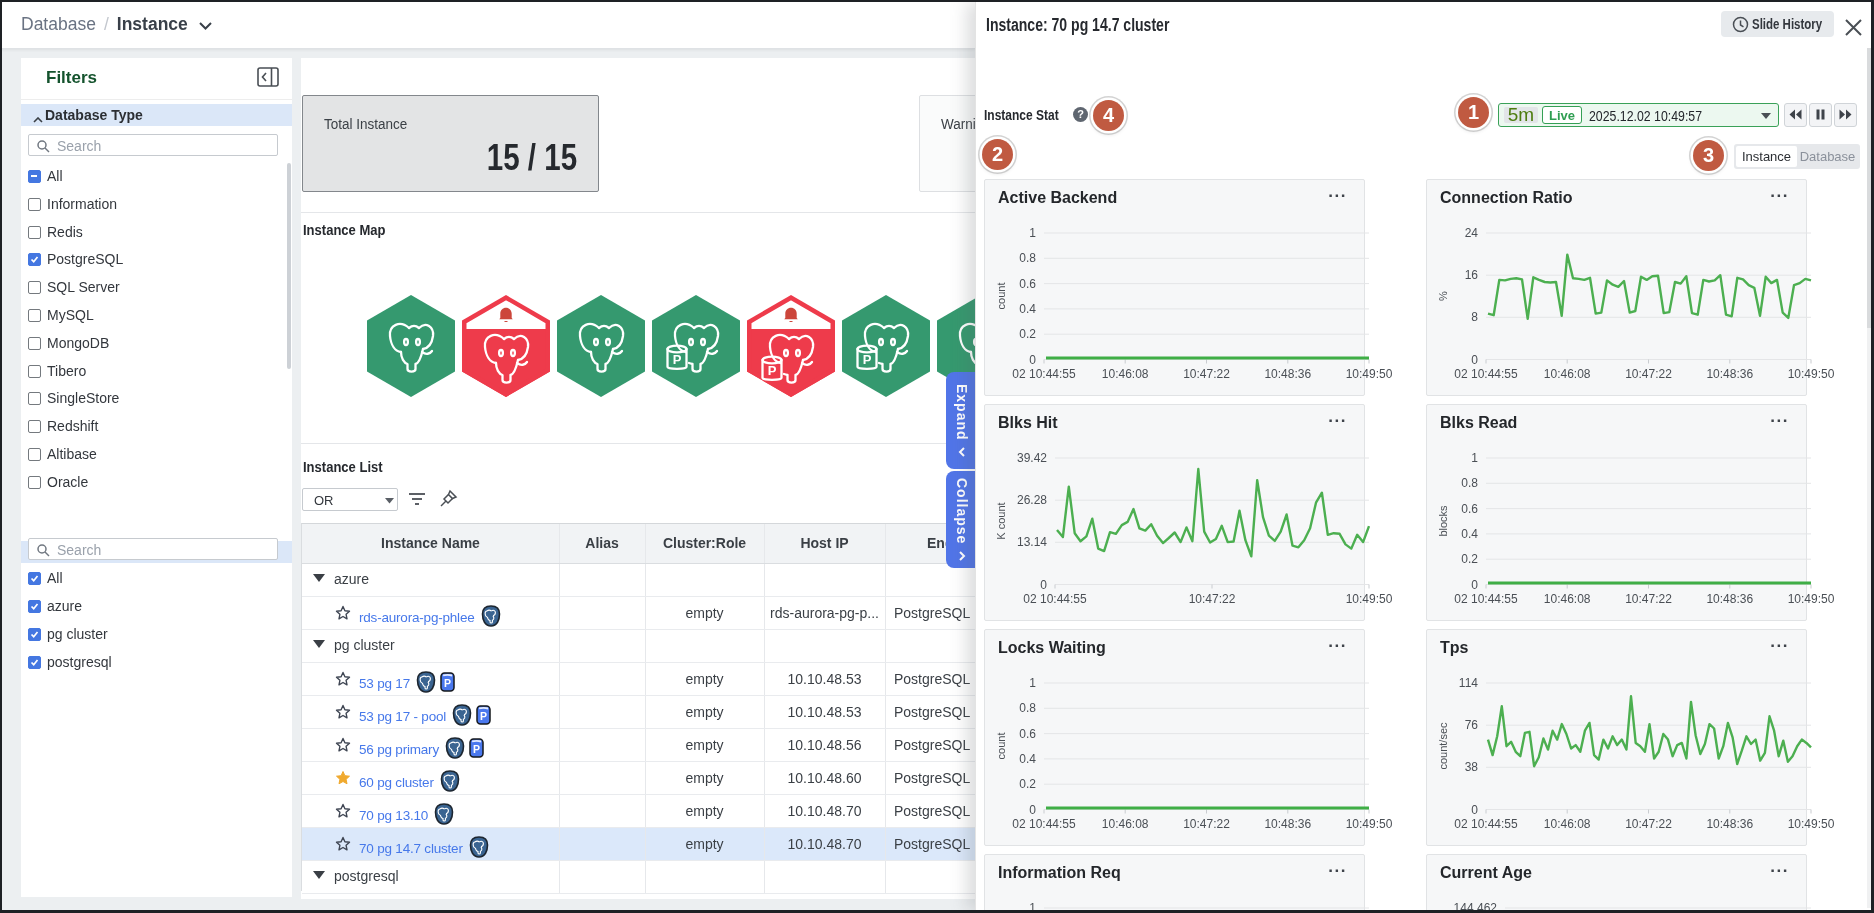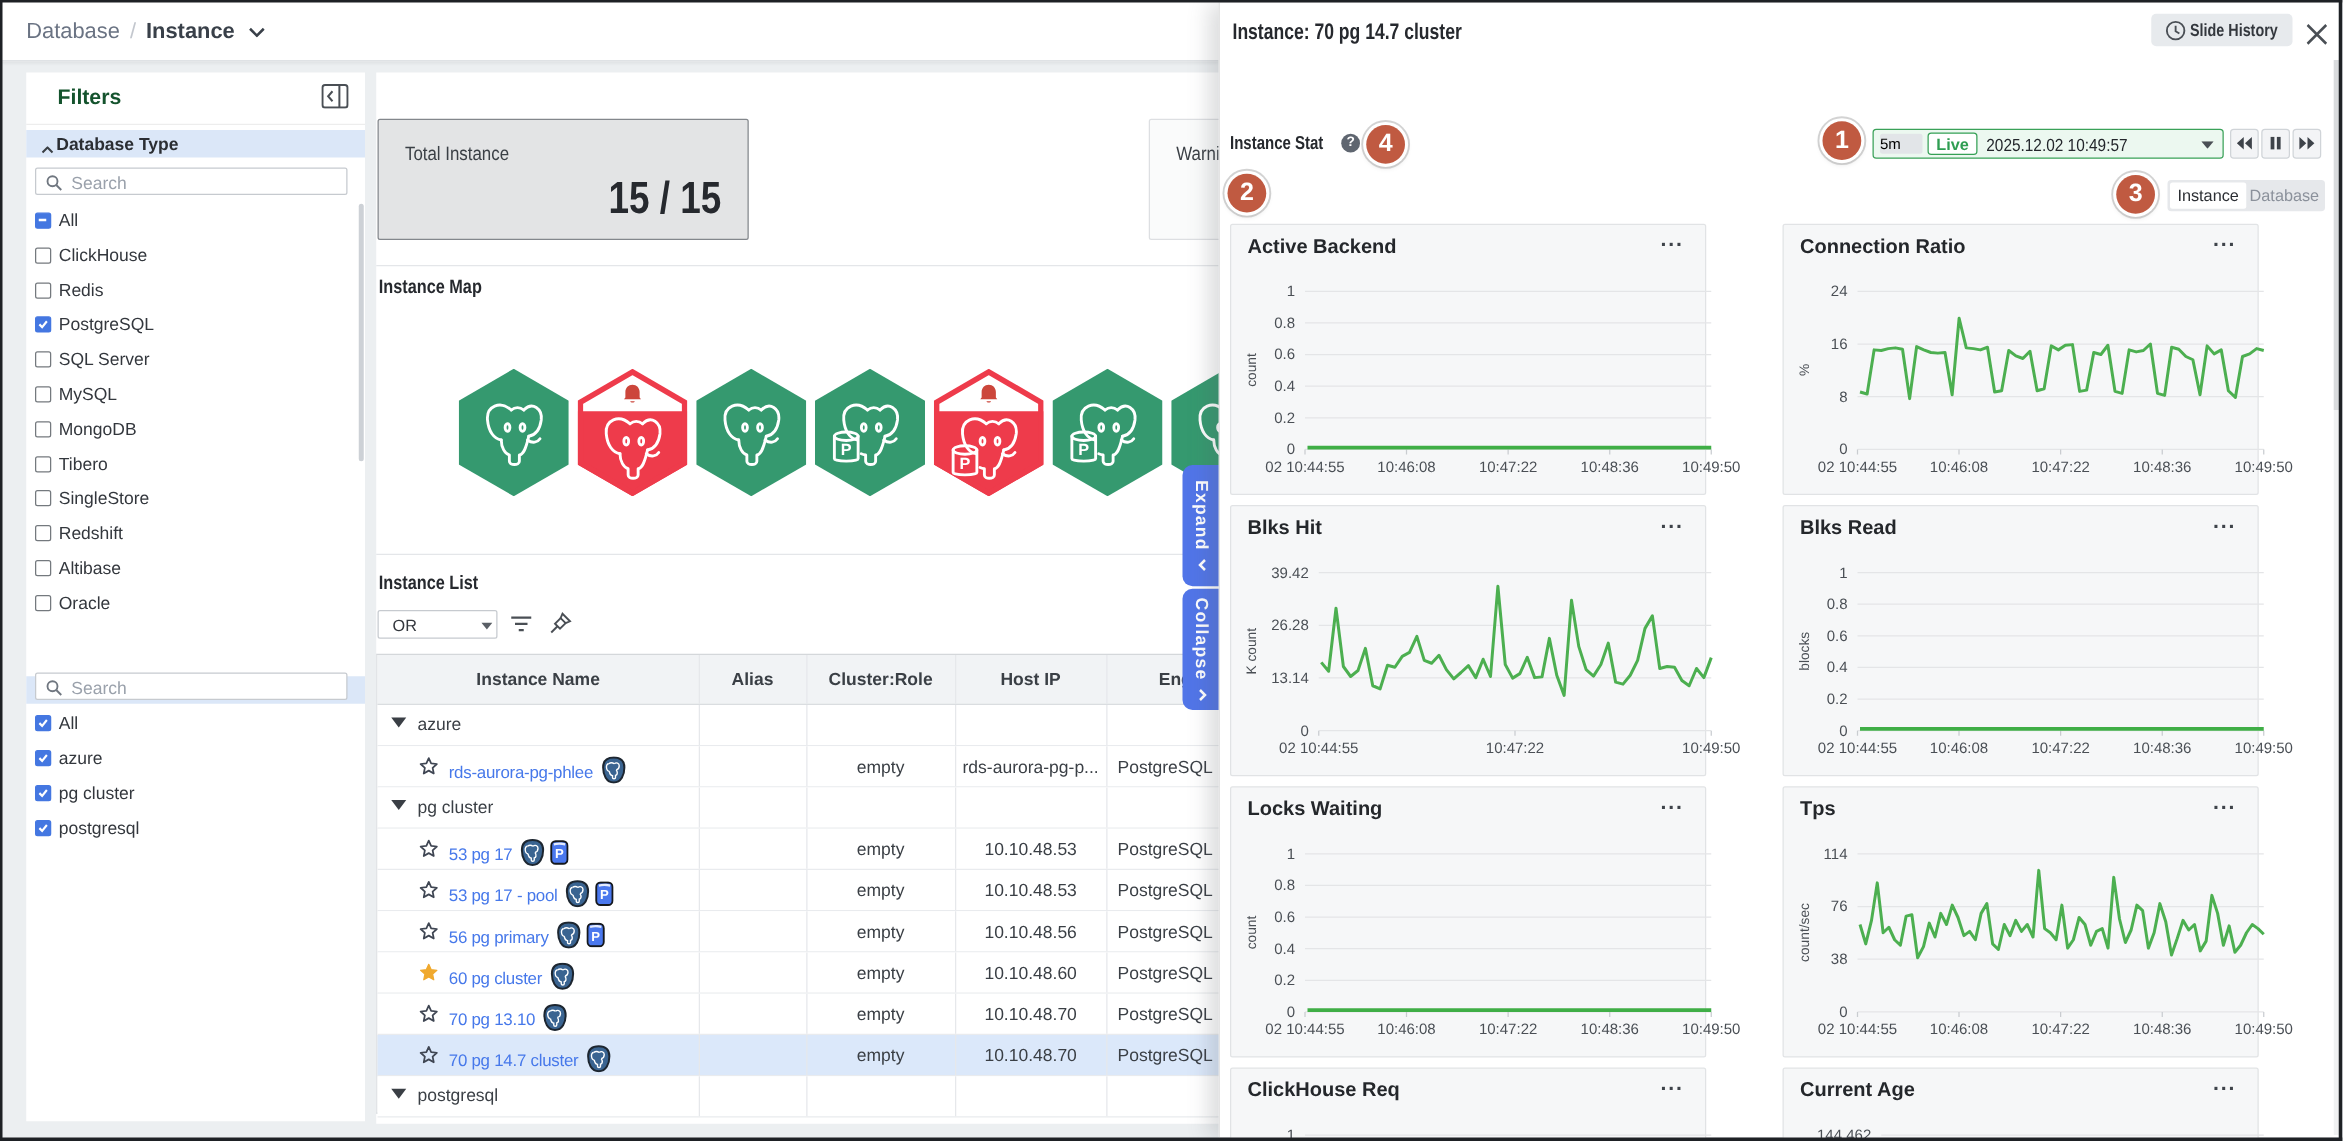--- a/index.html
+++ b/index.html
@@ -61,21 +61,21 @@
 .acttab{position:absolute;left:96px;top:0px;width:67px;height:34px;background:#fff;border-top:3px solid #3b6ed6;font-size:14.5px;font-weight:700;color:#26292e;text-align:center;line-height:30px}
 .acttab span{display:inline-block;transform:scaleX(0.75)}
 .ist{position:absolute;left:8px;top:104px;font-size:15px;font-weight:700;color:#26292e;transform:scaleX(0.8);transform-origin:left center;white-space:nowrap}
 .qmark{position:absolute;left:97px;top:105px;width:15px;height:15px;border-radius:50%;background:#5f6670;color:#fff;
   font-size:11px;font-weight:700;text-align:center;line-height:15px}
 .anno{position:absolute;width:31px;height:31px;border-radius:50%;background:#c05a41;color:#fff;font-size:20px;font-weight:700;
   text-align:center;line-height:31px;box-shadow:0 0 0 2.5px #fff,0 0 0 4px rgba(175,175,175,.55),0 2px 5px rgba(0,0,0,.25)}
 
 .timebox{position:absolute;left:522px;top:101px;width:281px;height:24px;background:#ecf8f0;border:1px solid #3aa158;border-radius:3px}
 .chip5m{position:absolute;left:5px;top:3px;width:34px;height:16px;background:#e2e5e8;border-radius:2px;
-  font-size:12px;color:#000000;line-height:16px}
+  font-size:19px;color:#4d7c0f;text-align:center;line-height:16px}
 .chiplive{position:absolute;left:43px;top:2px;width:40px;height:18px;background:#fff;border:1px solid #35a055;border-radius:3px;
   font-size:13px;font-weight:700;color:#2f9e52;text-align:center;line-height:17px}
 .timetext{position:absolute;left:90px;top:4px;font-size:14px;color:#23262b;transform:scaleX(0.88);transform-origin:left center;white-space:nowrap}
 .stepbtn{position:absolute;top:101px;width:23px;height:24px;background:#f3f4f6;border:1px solid #d0d4d8;border-radius:3px}
 .toggle{position:absolute;left:758px;top:142px;width:126px;height:25px;background:#e6e8eb;border-radius:3px}
 .toggle .a{position:absolute;left:2px;top:2px;width:61px;height:21px;background:#fff;border-radius:2px;
   font-size:13px;color:#2b2e33;text-align:center;line-height:21px}
 .toggle .b{position:absolute;left:63px;top:2px;width:61px;height:21px;font-size:13px;color:#8b919b;text-align:center;line-height:21px}
 
 .ccard{position:absolute;width:381px;height:217px;background:#f6f7f8;border:1px solid #e1e3e5;border-radius:2px}
@@ -119,21 +119,21 @@
         <div class="ph">Search</div>
       </div>
 <div class="cbrow" style="top:109.0px;">
         <div class="cb on">
           <div class="abs" style="left:2px;top:3.8px;width:6px;height:2.2px;background:#fff"></div>
         </div>
         <div class="lbl">All</div>
       </div>
       <div class="cbrow" style="top:136.8px;">
         <div class="cb"></div>
-        <div class="lbl">ClickHouse</div>
+        <div class="lbl">Information</div>
       </div>
       <div class="cbrow" style="top:164.6px;">
         <div class="cb"></div>
         <div class="lbl">Redis</div>
       </div>
       <div class="cbrow" style="top:192.4px;">
         <div class="cb on">
           <svg class="abs" style="left:0.5px;top:0.5px" width="9" height="9" viewBox="0 0 9 9">
             <path d="M1.5,4.5 L3.7,6.7 L7.5,2" stroke="#fff" stroke-width="1.7" fill="none"></path>
           </svg>
@@ -786,21 +786,21 @@
           <text x="221.5" y="197.5" font-size="12" fill="#4a4f55" text-anchor="middle">10:47:22</text>
           <line x1="302.8" y1="179.5" x2="302.8" y2="183.5" stroke="#c9ccd0" stroke-width="1"></line>
           <text x="302.8" y="197.5" font-size="12" fill="#4a4f55" text-anchor="middle">10:48:36</text>
           <line x1="384.0" y1="179.5" x2="384.0" y2="183.5" stroke="#c9ccd0" stroke-width="1"></line>
           <text x="384.0" y="197.5" font-size="12" fill="#4a4f55" text-anchor="middle">10:49:50</text>
           <text x="20" y="116" font-size="11" fill="#4a4f55" text-anchor="middle" transform="rotate(-90 20 116)">count/sec</text>
           <polyline points="61.0,109.6 65.6,125.1 70.2,106.3 74.8,76.3 79.5,116.2 84.1,111.8 88.7,121.8 93.3,126.2 97.9,102.9 102.5,101.8 107.1,136.2 111.8,127.3 116.4,108.5 121.0,119.6 125.6,100.7 130.2,109.6 134.8,94.1 139.4,104.0 144.1,118.5 148.7,115.1 153.3,121.8 157.9,100.7 162.5,92.9 167.1,125.1 171.7,129.6 176.4,109.6 181.0,118.5 185.6,106.3 190.2,115.1 194.8,109.6 199.4,119.6 204.0,66.3 208.7,112.9 213.3,116.2 217.9,121.8 222.5,94.1 227.1,128.5 231.7,121.8 236.3,104.0 241.0,109.6 245.6,126.2 250.2,115.1 254.8,112.9 259.4,128.5 264.0,71.9 268.6,105.2 273.3,124.0 277.9,114.0 282.5,94.1 287.1,98.5 291.7,128.5 296.3,116.2 300.9,92.9 305.6,107.4 310.2,134.0 314.8,120.7 319.4,106.3 324.0,114.0 328.6,109.6 333.2,130.7 337.9,122.9 342.5,86.3 347.1,100.7 351.7,126.2 356.3,110.7 360.9,131.8 365.5,126.2 370.2,116.2 374.8,109.6 379.4,112.9 384.0,117.4" fill="none" stroke="#4caf50" stroke-width="2.4" stroke-linejoin="round"></polyline>
         </svg>
       </div>
       <div class="ccard" style="left:8px;top:852px;">
-<div class="ct">ClickHouse Req</div>
+<div class="ct">Information Req</div>
         <div class="dots">...</div>
 <svg class="abs" style="left:0;top:0;" width="432" height="217" viewBox="0 0 432 217">
           <line x1="59" y1="53.0" x2="384" y2="53.0" stroke="#e4e5e7" stroke-width="1"></line>
           <text x="51" y="57.0" font-size="12" fill="#4a4f55" text-anchor="end">1</text>
           <line x1="59" y1="78.3" x2="384" y2="78.3" stroke="#e4e5e7" stroke-width="1"></line>
           <text x="51" y="82.3" font-size="12" fill="#4a4f55" text-anchor="end">0.8</text>
           <line x1="59" y1="103.6" x2="384" y2="103.6" stroke="#e4e5e7" stroke-width="1"></line>
           <text x="51" y="107.6" font-size="12" fill="#4a4f55" text-anchor="end">0.6</text>
           <line x1="59" y1="128.9" x2="384" y2="128.9" stroke="#e4e5e7" stroke-width="1"></line>
           <text x="51" y="132.9" font-size="12" fill="#4a4f55" text-anchor="end">0.4</text>

